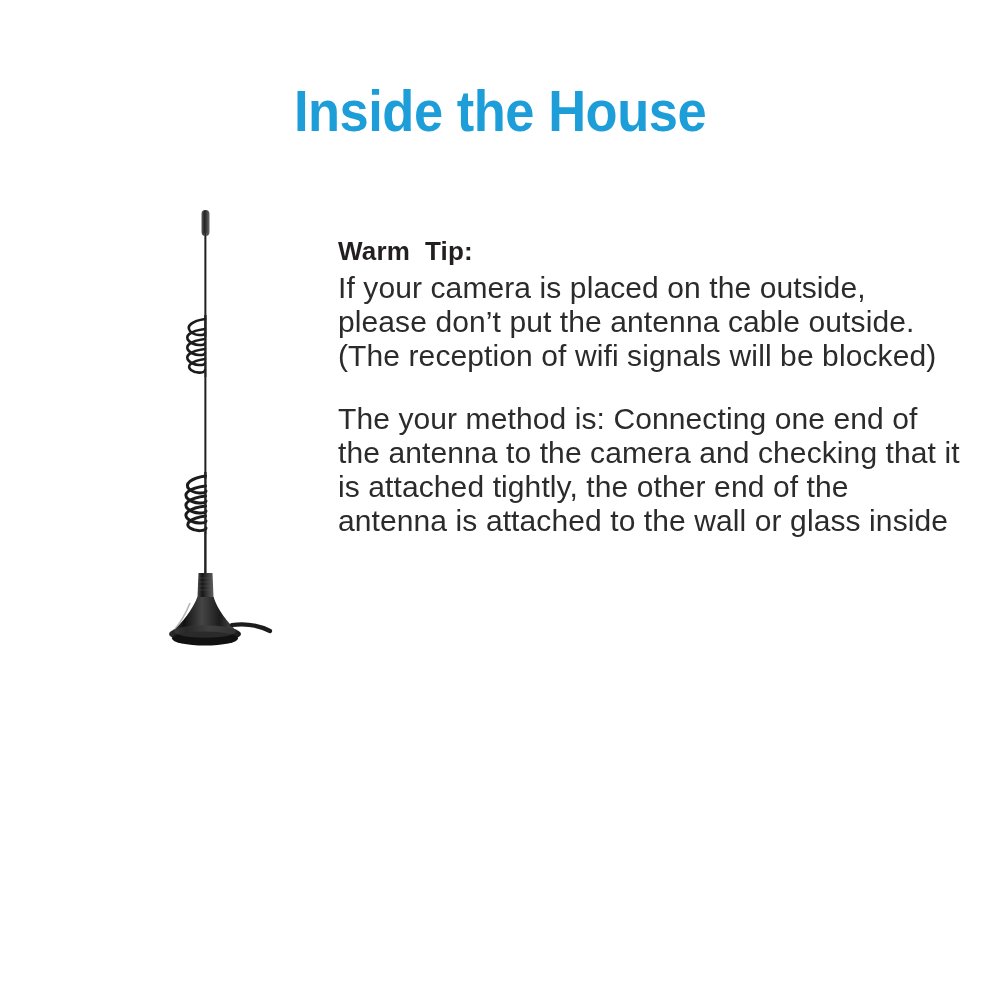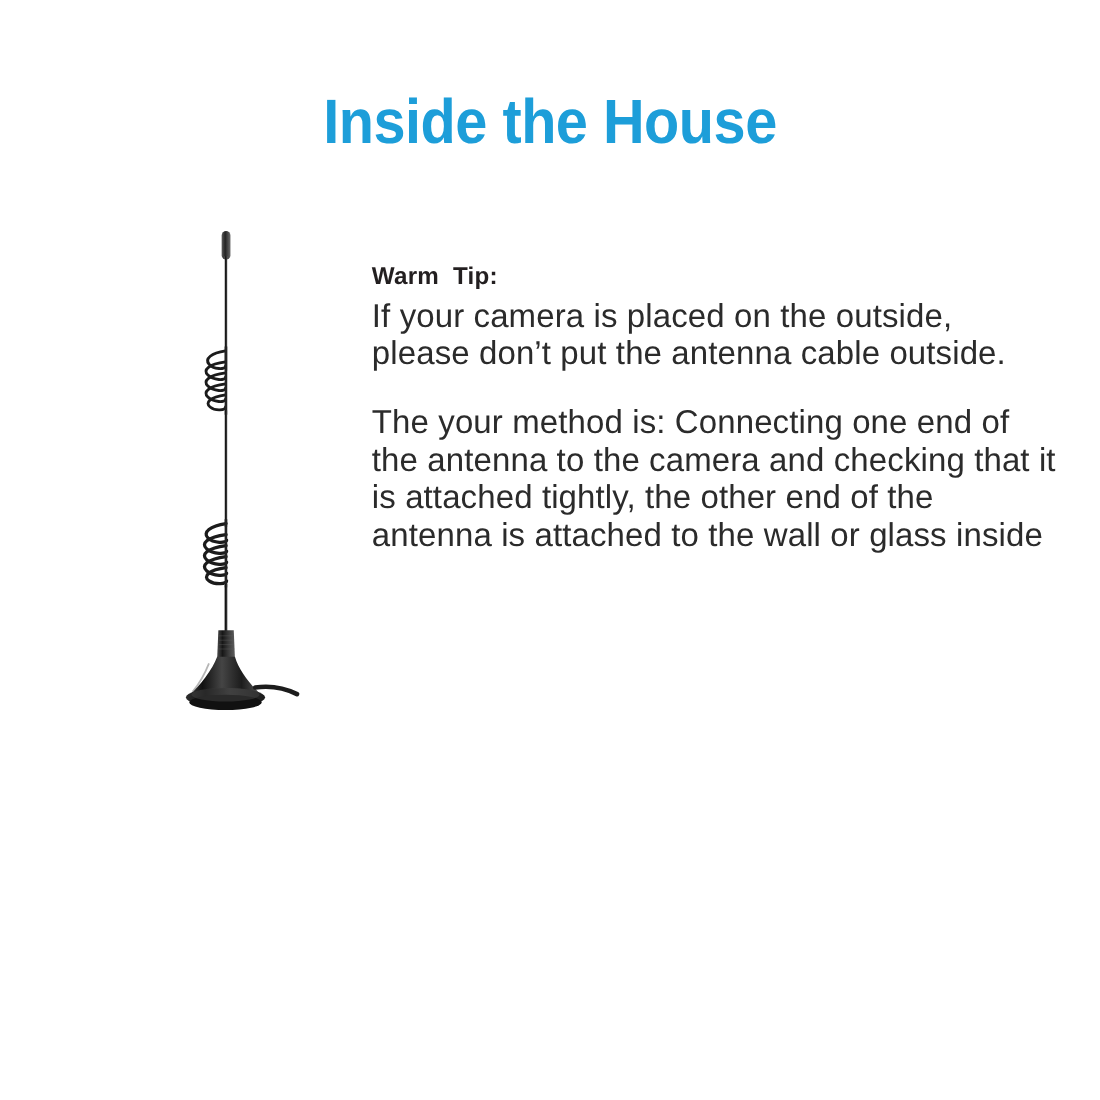--- a/index.html
+++ b/index.html
@@ -29,21 +29,21 @@
   }
 
   
   .textblock{
     position:absolute;
     left:338px;top:236px;width:530px;
   }
   .warmtip{
     font-family:"Liberation Sans", sans-serif;
     font-weight:bold;
-    font-size:22px;
+    font-size:26px;
     line-height:30px;
     color:#231f20;
     letter-spacing:0.2px;
     margin:0 0 5px 0;
     white-space:pre;
   }
   .para{
     font-family:"Liberation Sans", sans-serif;
     font-weight:normal;
     font-size:30px;
@@ -174,20 +174,21 @@
 
       <path d="M70 408 C 66 418, 60 428, 55 434" fill="none" stroke="#6e6e6e" stroke-width="1.6" opacity="0.5"></path>
     </svg>
   </div>
 
   <div class="textblock">
     <div class="warmtip">Warm  Tip:</div>
     <div class="para para1">
       <span class="ln">If your camera is placed on the outside,</span>
       <span class="ln">please don’t put the antenna cable outside.</span>
+      <span class="ln">(The reception of wifi signals will be blocked)</span>
     </div>
     <div class="para para2">
       <span class="ln">The your method is: Connecting one end of</span>
       <span class="ln">the antenna to the camera and checking that it</span>
       <span class="ln">is attached tightly, the other end of the</span>
       <span class="ln">antenna is attached to the wall or glass inside</span>
     </div>
   </div>
 
   <div class="strip">

